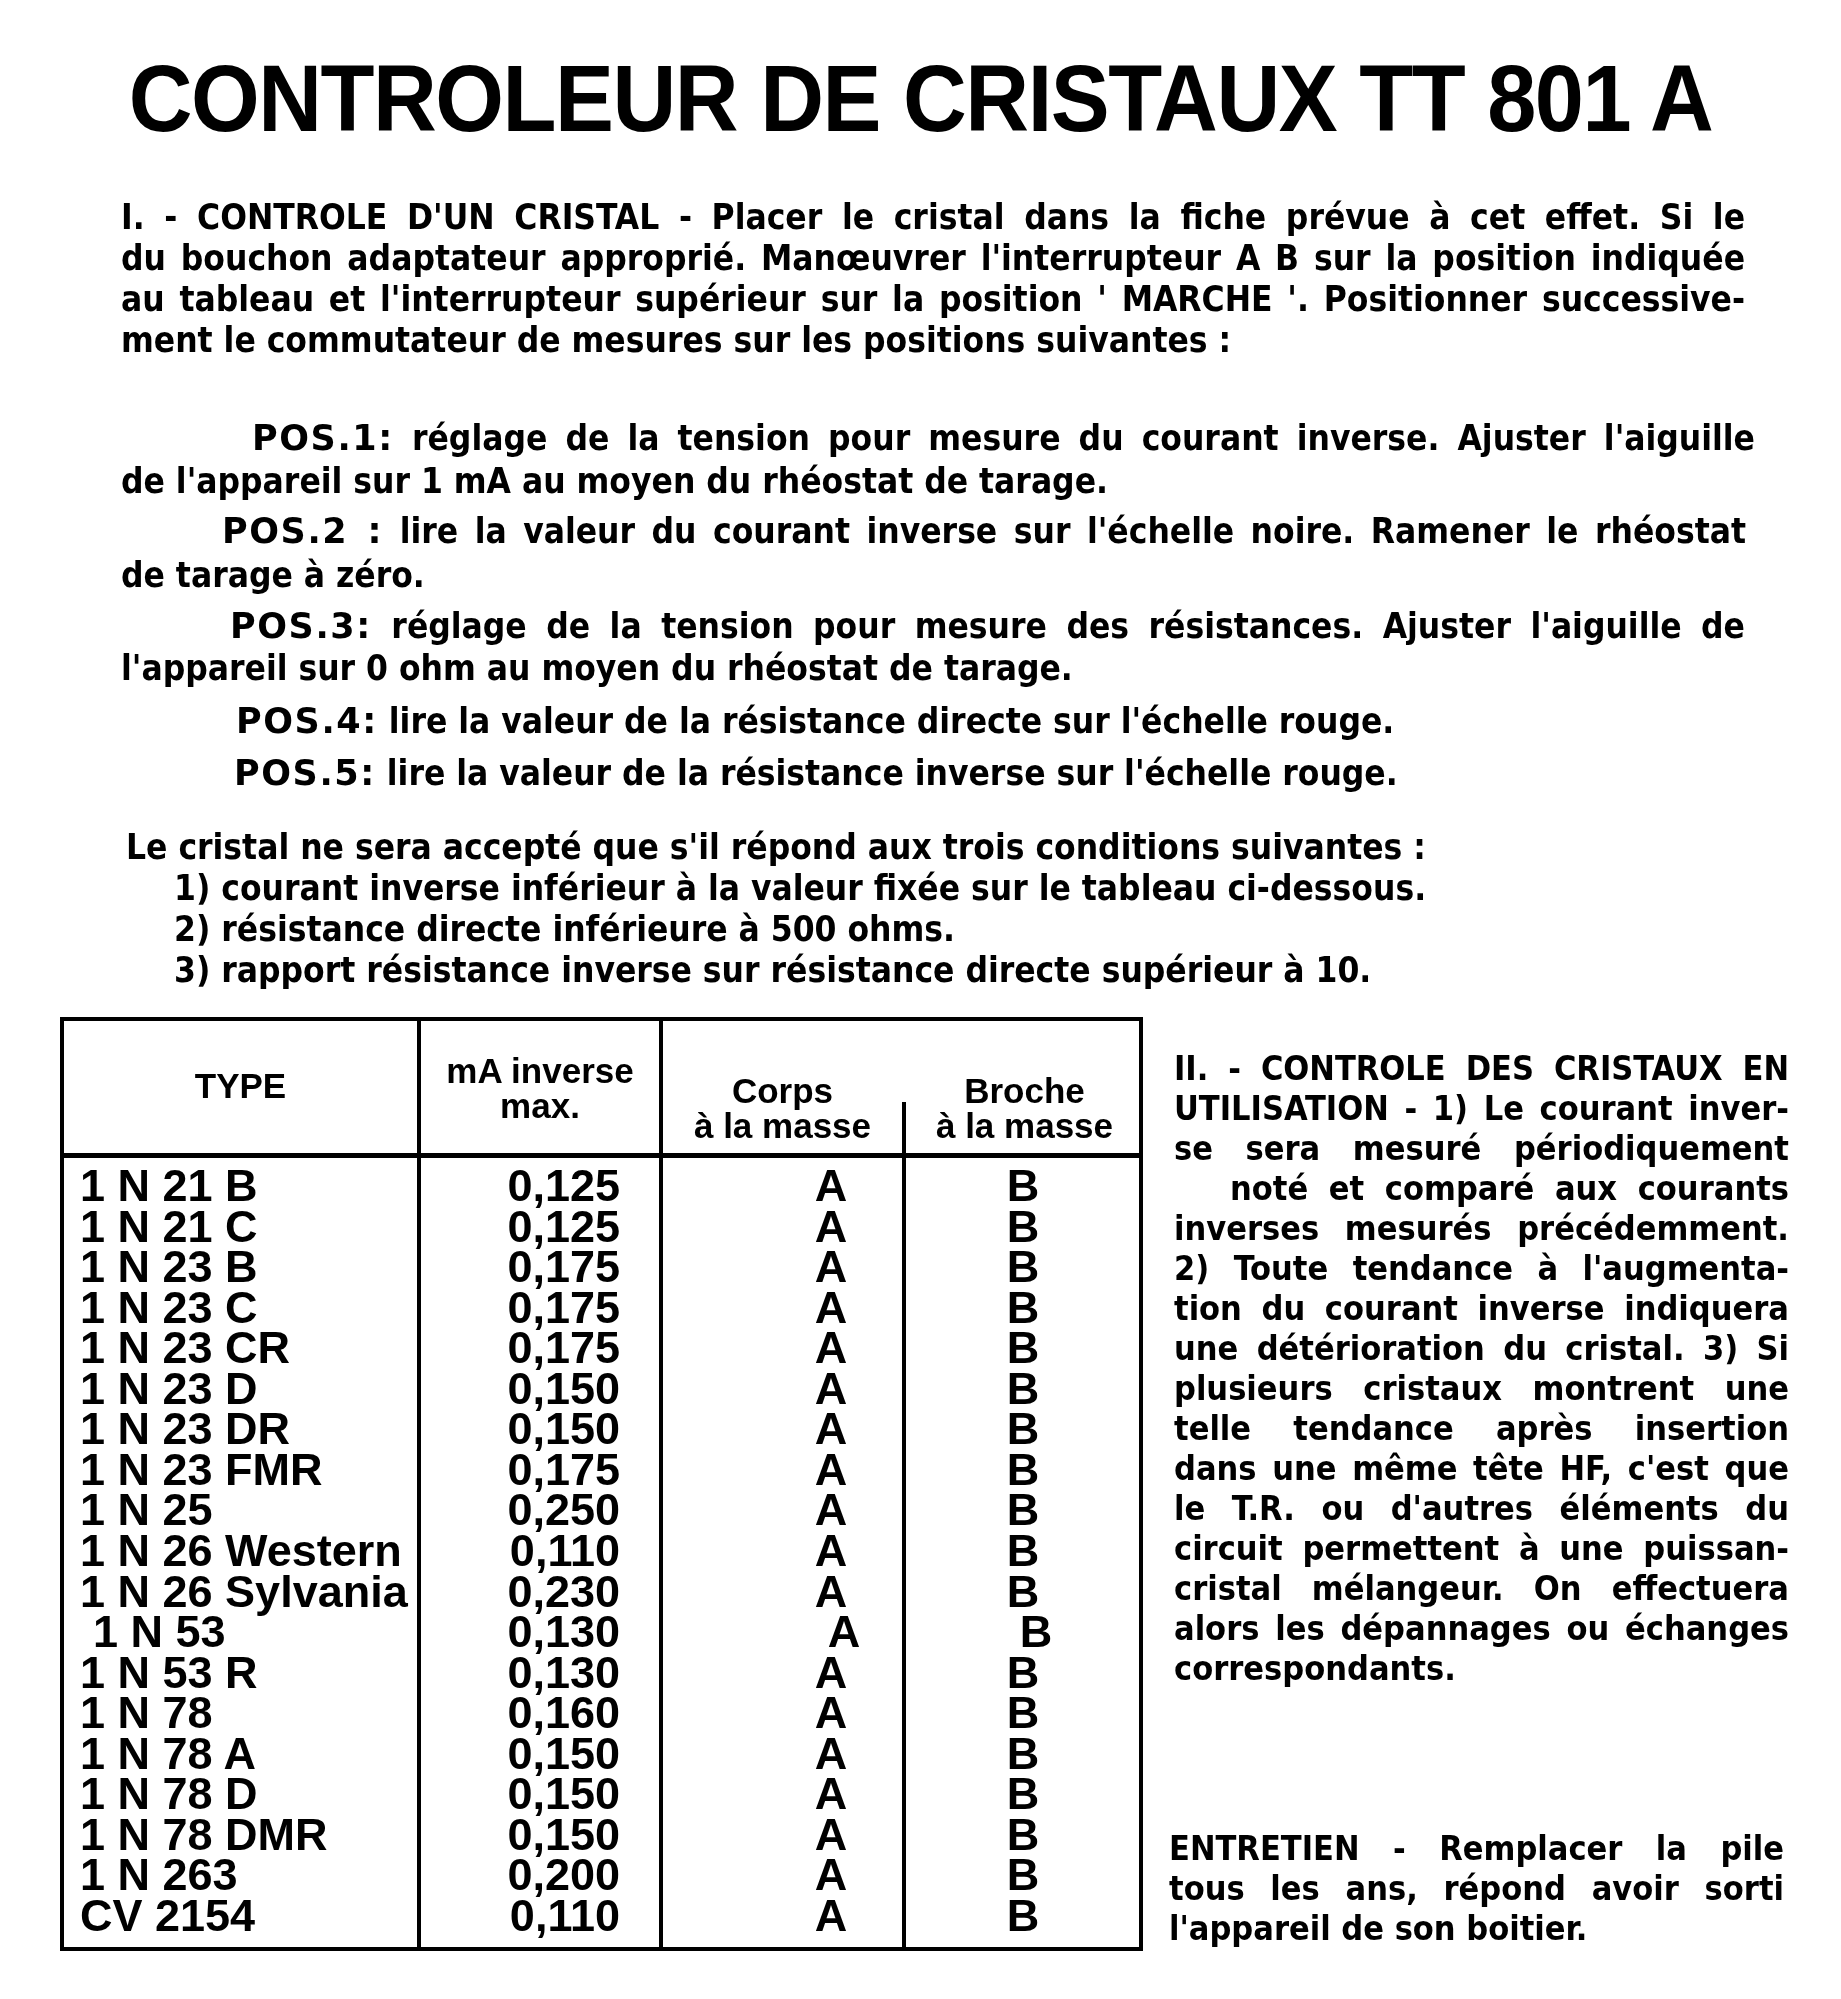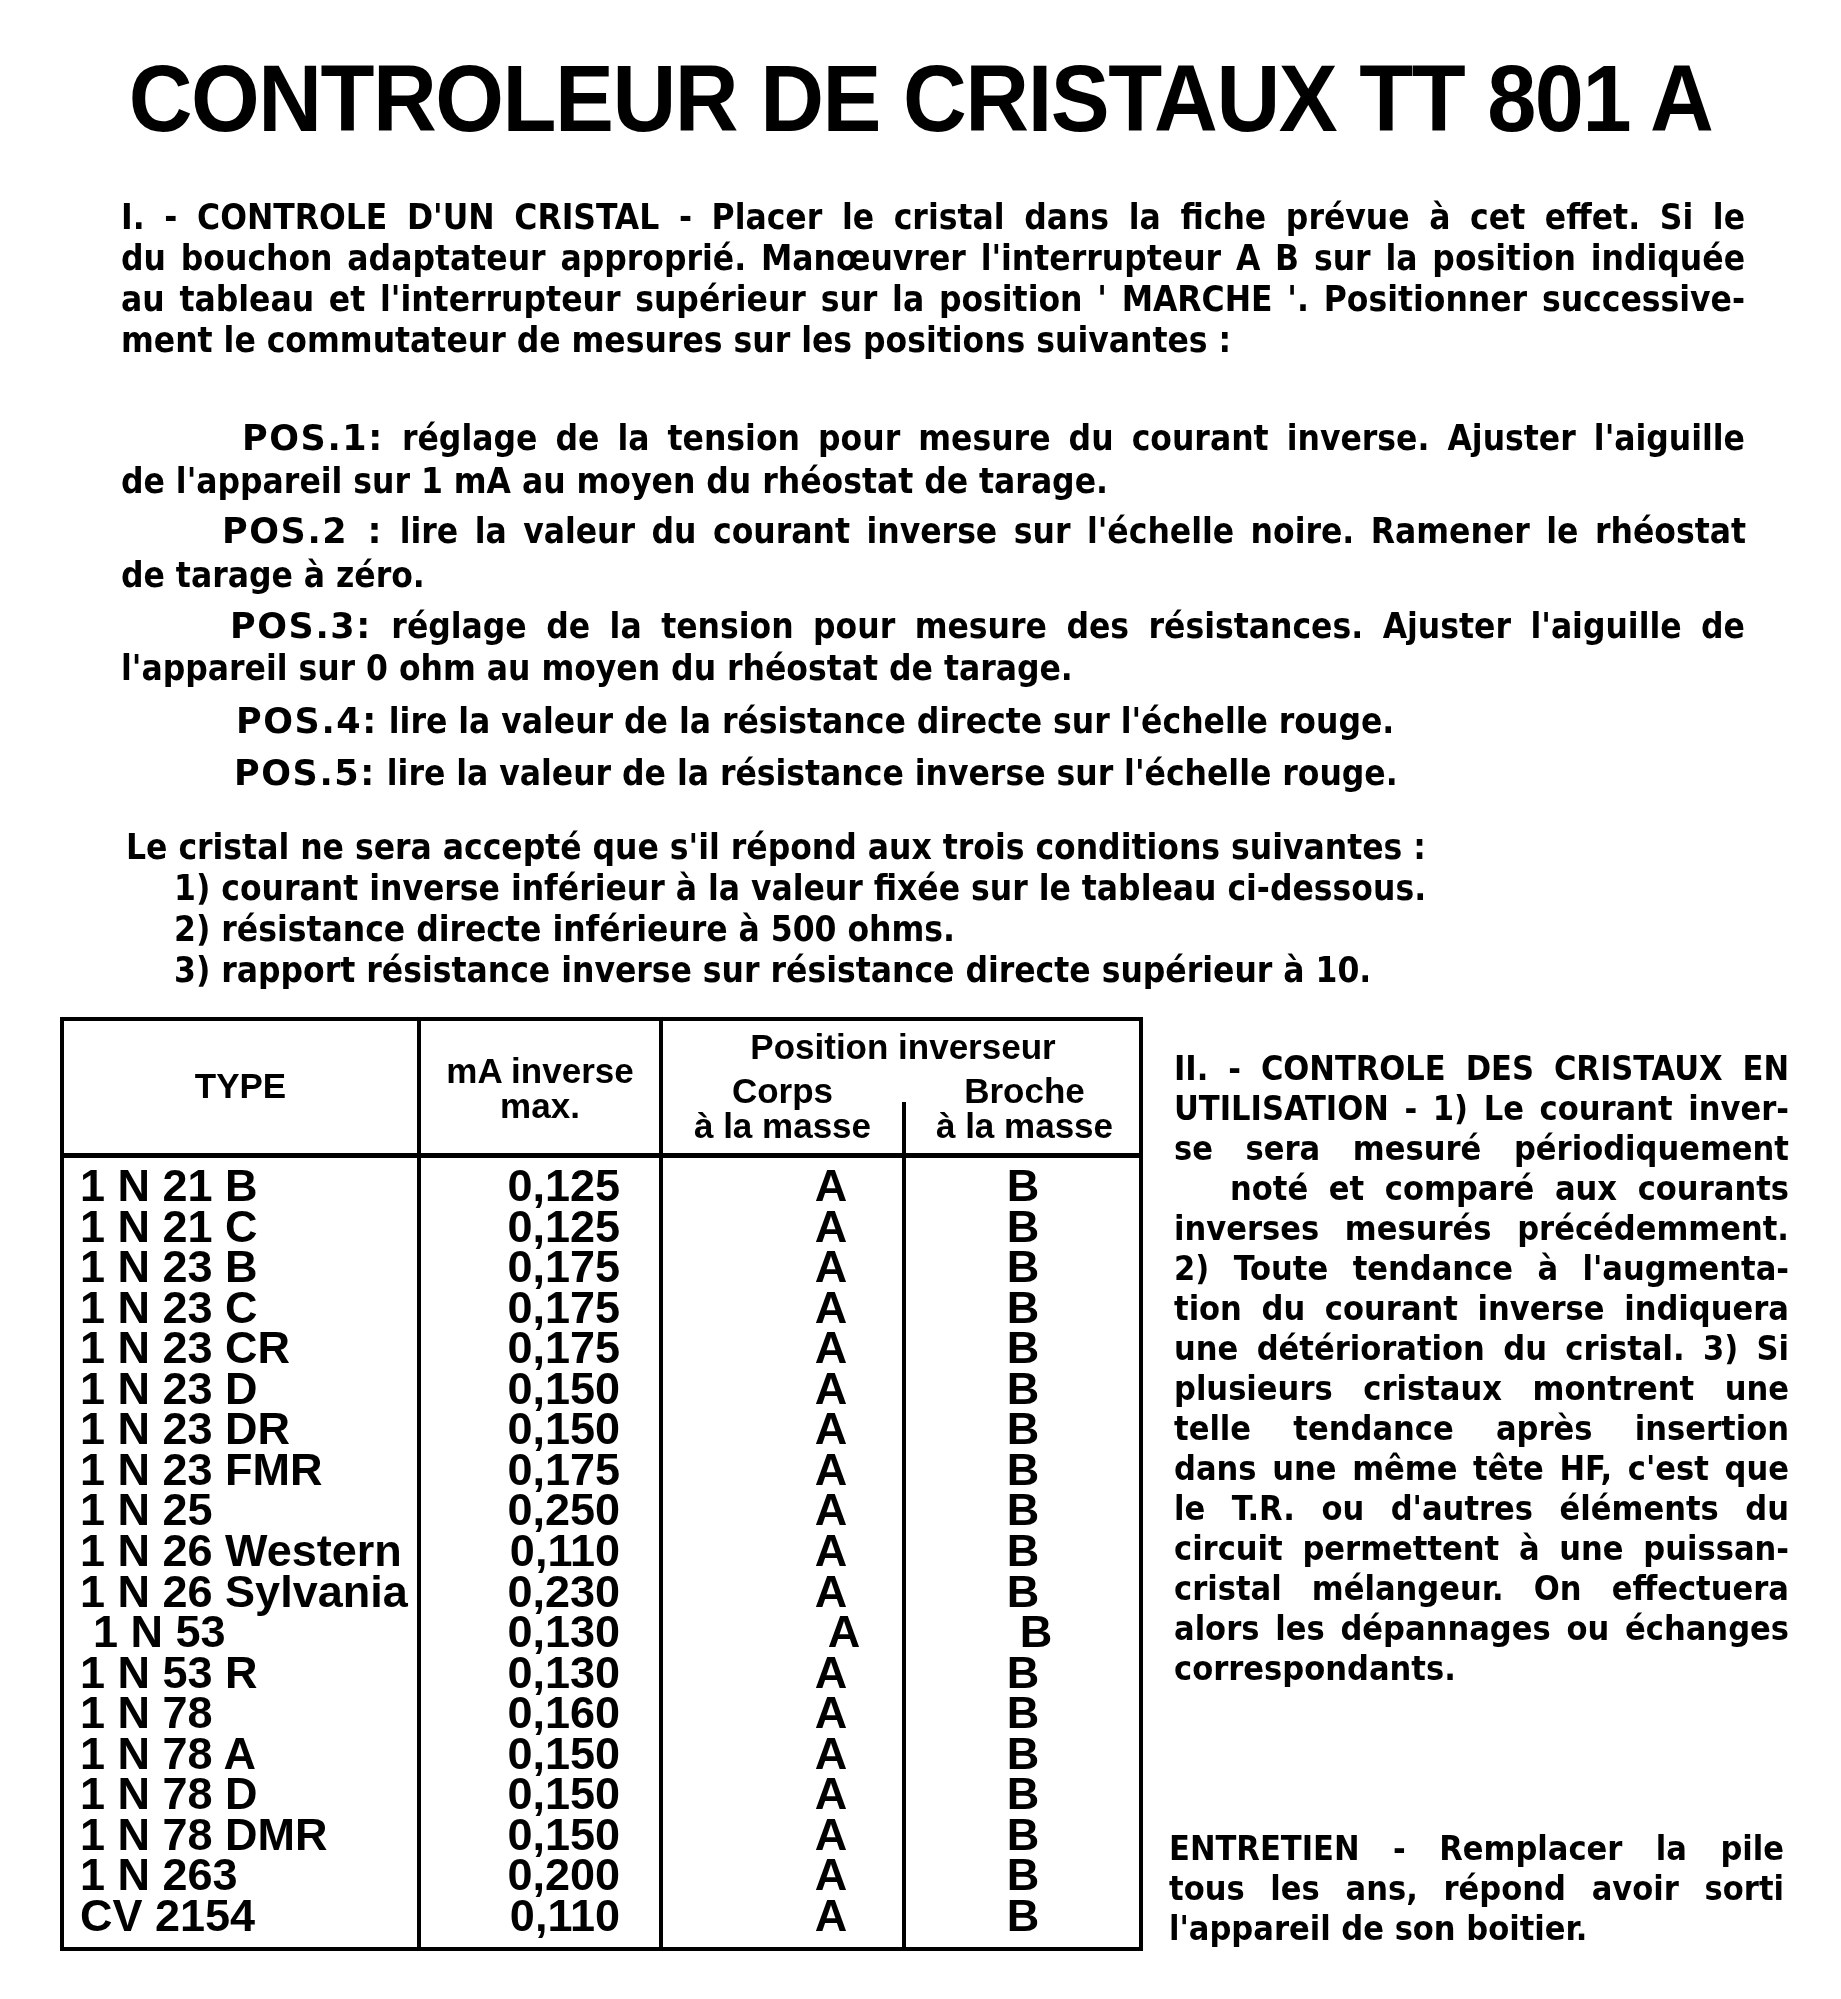--- a/index.html
+++ b/index.html
@@ -37,21 +37,21 @@
 
 <div id="title" class="abs">CONTROLEUR DE CRISTAUX TT 801 A</div>
 
 <div id="sec1" class="abs para">
   <span class="jl">I. - CONTROLE D'UN CRISTAL - Placer le cristal dans la fiche prévue à cet effet. Si le</span>
   <span class="jl">du bouchon adaptateur approprié. Manœuvrer l'interrupteur A B sur la position indiquée</span>
   <span class="jl">au tableau et l'interrupteur supérieur sur la position ' MARCHE '. Positionner successive-</span>
   <span class="line">ment le commutateur de mesures sur les positions suivantes :</span>
 </div>
 
-<div class="pos" style="left:242px;top:418px;width:1503px;">
+<div class="pos" style="left:252px;top:418px;width:1503px;">
   <span class="jl"><b>POS.1:</b> <span>réglage de la tension pour mesure du courant inverse. Ajuster l'aiguille</span></span>
 </div>
 <div class="pos" style="left:121px;top:461px;">de l'appareil sur 1 mA au moyen du rhéostat de tarage.</div>
 
 <div class="pos" style="left:222px;top:511px;width:1524px;">
   <span class="jl"><b>POS.2 :</b> <span>lire la valeur du courant inverse sur l'échelle noire. Ramener le rhéostat</span></span>
 </div>
 <div class="pos" style="left:121px;top:555px;">de tarage à zéro.</div>
 
 <div class="pos" style="left:230px;top:606px;width:1515px;">
@@ -78,21 +78,20 @@
   <div class="vline" style="left:353px;"></div>
   <div class="vline" style="left:595px;"></div>
   <div class="vline" style="left:838px;top:81px;"></div>
   <div class="hline" style="top:132px;"></div>
 
   <div class="hdr" style="left:0;width:353px;top:47px;">TYPE</div>
   <div class="hdr" style="left:357px;width:238px;top:32px;">
     <div>mA inverse</div>
     <div>max.</div>
   </div>
-  <div class="hdr" style="left:599px;width:480px;top:8px;">Position inverseur</div>
   <div class="hdr" style="left:599px;width:239px;top:52px;">
     <div>Corps</div>
     <div>à la masse</div>
   </div>
   <div class="hdr" style="left:842px;width:237px;top:52px;">
     <div>Broche</div>
     <div>à la masse</div>
   </div>
 
   <div id="rows">

